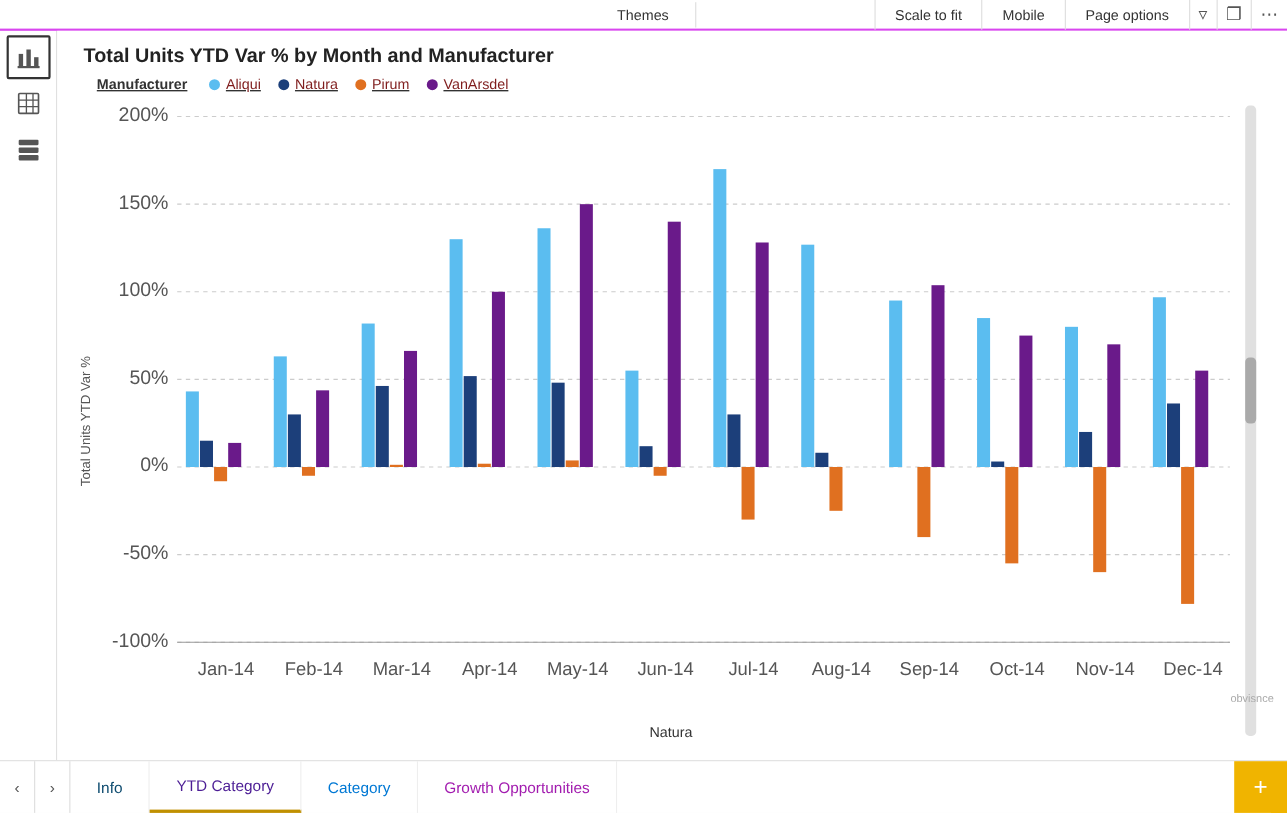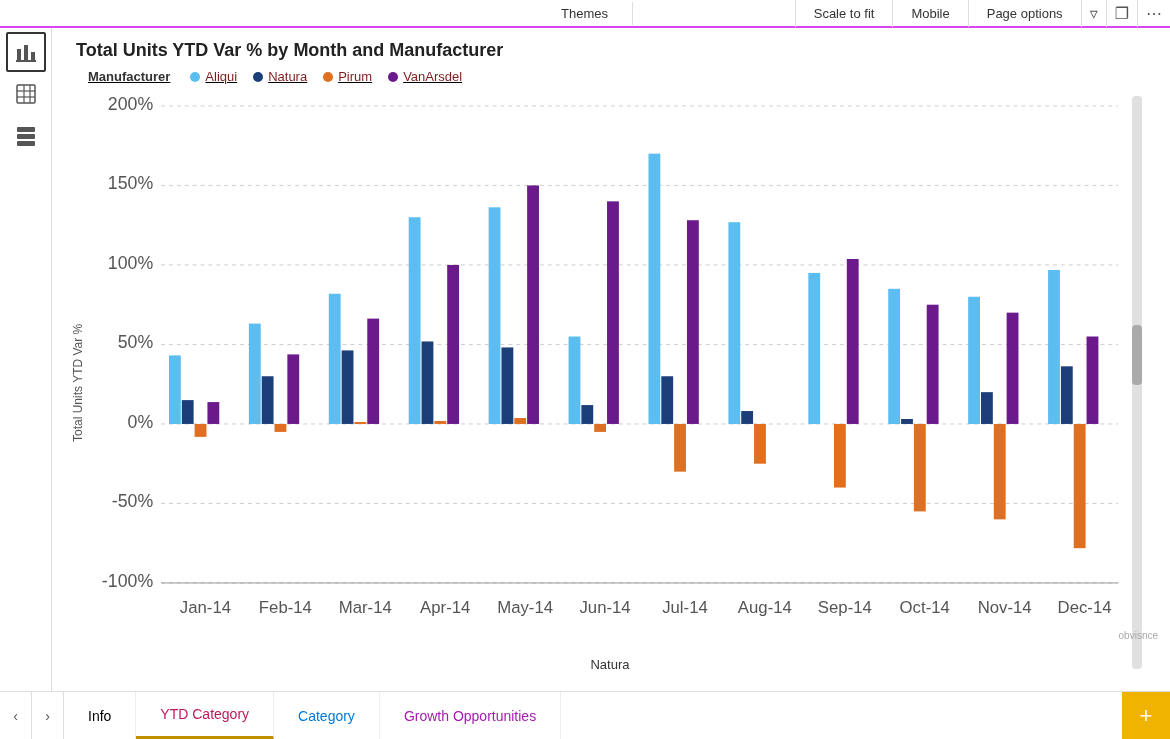--- a/index.html
+++ b/index.html
@@ -338,24 +338,24 @@
       </div>
     </div>
 
     <div class="attribution">obvisnce</div>
   </div>
 </div>
 
 <div class="bottom-tabs">
   <button class="tab-nav-btn">‹</button>
   <button class="tab-nav-btn" style="border-right:1px solid #ddd;">›</button>
-  <div class="tab-item" style="color:#000000;">
+  <div class="tab-item" style="color:#0c4a6e;">
     <span>Info</span>
   </div>
-  <div class="tab-item active" style="color:#be185d; border-bottom:3px solid #c09000;">
+  <div class="tab-item active" style="color:#4c1d95; border-bottom:3px solid #c09000;">
     <span>YTD Category</span>
   </div>
   <div class="tab-item sentiment" style="color:#0078d4;">
     <span>Category</span>
   </div>
   <div class="tab-item growth" style="color:#a21caf;">
     <span>Growth Opportunities</span>
   </div>
   <button class="tab-add">+</button>
 </div>

